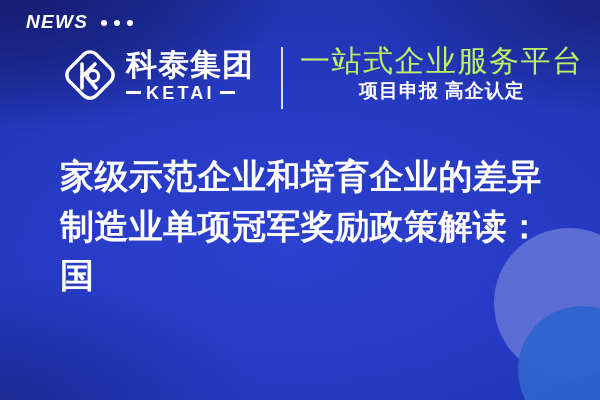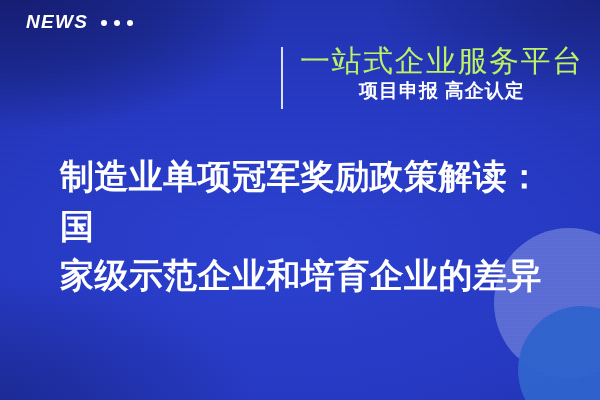--- a/index.html
+++ b/index.html
@@ -209,26 +209,47 @@
 
   <div class="news-row">
     <div class="news-label">NEWS</div>
     <div class="news-dots">
       <i></i>
       <i></i>
       <i></i>
     </div>
   </div>
 
+  <div class="brand">
+    <div class="mark">
+      <svg viewBox="0 0 56 58" width="56" height="58" aria-hidden="true">
+        <g transform="rotate(-45 28 29)">
+          <rect x="9" y="10" width="38" height="38" rx="9" ry="9" fill="none" stroke="#ffffff" stroke-width="3.4"></rect>
+        </g>
+        <path d="M20 18 L20 42" fill="none" stroke="#ffffff" stroke-width="3.6" stroke-linecap="round"></path>
+        <path d="M20 31 L33 18" fill="none" stroke="#ffffff" stroke-width="3.6" stroke-linecap="round"></path>
+        <path d="M25 31 L34 42" fill="none" stroke="#ffffff" stroke-width="3.6" stroke-linecap="round"></path>
+        <circle cx="31" cy="30" r="5.6" fill="none" stroke="#ffffff" stroke-width="3.2"></circle>
+      </svg>
+    </div>
+    <div class="wordmark">
+      <div class="wordmark-cn">科泰集团</div>
+      <div class="wordmark-en">
+        <span class="rule"></span>
+        <span class="txt">KETAI</span>
+        <span class="rule"></span>
+      </div>
+    </div>
+  </div>
 
   <div class="divider"></div>
 
   <div class="tagline">
     <div class="tagline-main">一站式企业服务平台</div>
     <div class="tagline-sub">项目申报 高企认定</div>
   </div>
 
   <div class="headline">
+    <span>家级示范企业和培育企业的差异</span>
     <span>制造业单项冠军奖励政策解读：国</span>
-    <span>家级示范企业和培育企业的差异</span>
   </div>
 
 </div>
 
 </body></html>

